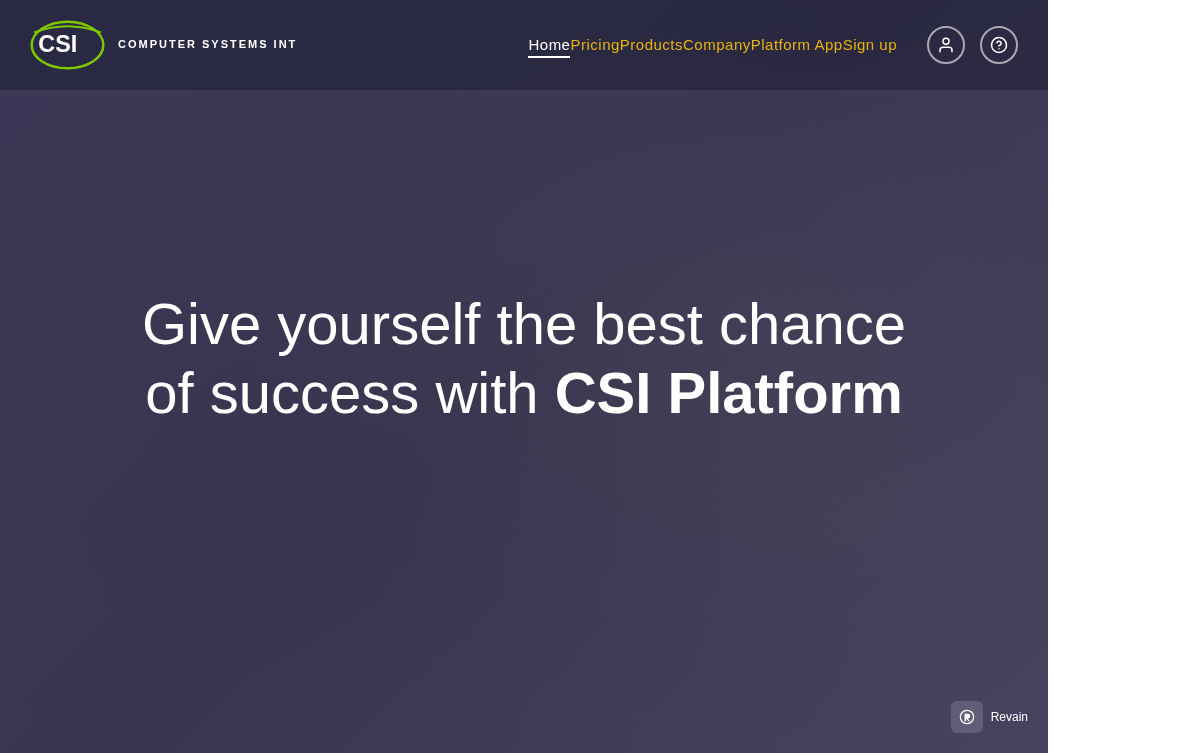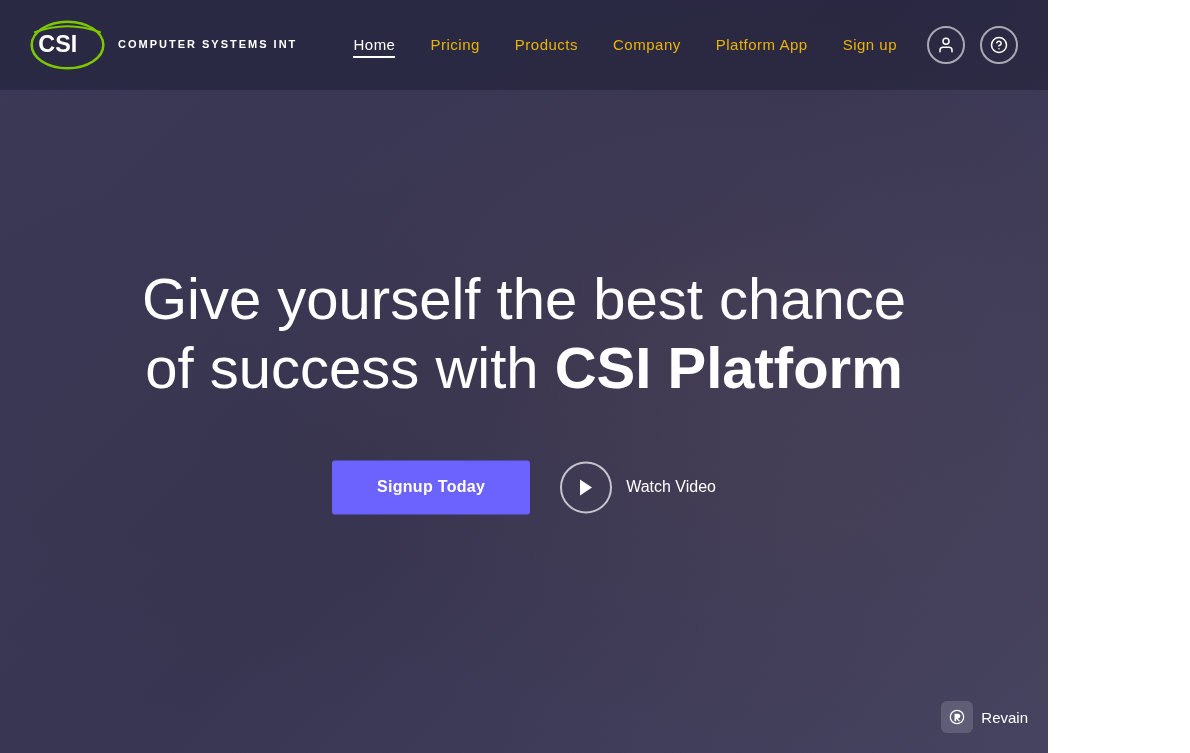--- a/index.html
+++ b/index.html
@@ -76,21 +76,20 @@
       letter-spacing: 2px;
       text-transform: uppercase;
       color: #ffffff;
       display: block;
       margin-left: 13px;
     }
 
     .nav-links {
       display: flex;
       align-items: flex-end;
-      gap: 35px;
       list-style: none;
     }
 
     .nav-links li a {
       color: #eab308;
       text-decoration: none;
       font-size: 15px;
       font-weight: 500;
       letter-spacing: 0.5px;
       transition: color 0.2s;
@@ -202,21 +201,21 @@
     
     .revain-badge {
       position: absolute;
       bottom: 20px;
       right: 20px;
       z-index: 10;
       display: flex;
       align-items: center;
       gap: 8px;
       color: white;
-      font-size: 15px;
+      font-size: 12px;
       font-weight: 500;
       justify-content: space-between;
     }
 
     .revain-icon {
       width: 32px;
       height: 32px;
       background: rgba(255,255,255,0.15);
       border-radius: 6px;
       display: flex;
@@ -292,32 +291,20 @@
       </div>
     </div>
   </nav>
 
   <div class="hero-content">
 
     <h1 class="hero-title">
       <span>Give yourself the best chance of success with </span><span class="bold-part">CSI Platform</span>
     </h1>
 
-    <div class="hero-actions">
-      <button class="btn-signup">Signup Today</button>
-
-      <button class="btn-watch">
-        <div class="play-circle">
-          <svg width="16" height="18" viewBox="0 0 16 18" fill="white">
-            <polygon points="2,1 14,9 2,17"></polygon>
-          </svg>
-        </div>
-        <span>Watch Video</span>
-      </button>
-    </div>
   </div>
 
   <div class="revain-badge">
     <div class="revain-icon">
       <svg width="20" height="20" viewBox="0 0 24 24" fill="none">
         <circle cx="12" cy="12" r="8" stroke="white" stroke-width="1.5" fill="none"></circle>
         <path d="M9 8 L13 8 Q16 8 16 11 Q16 13 13 14 L16 17 L14 17 L11 14 L11 17 L9 17 Z" fill="white"></path>
       </svg>
     </div>
     <span>Revain</span>

